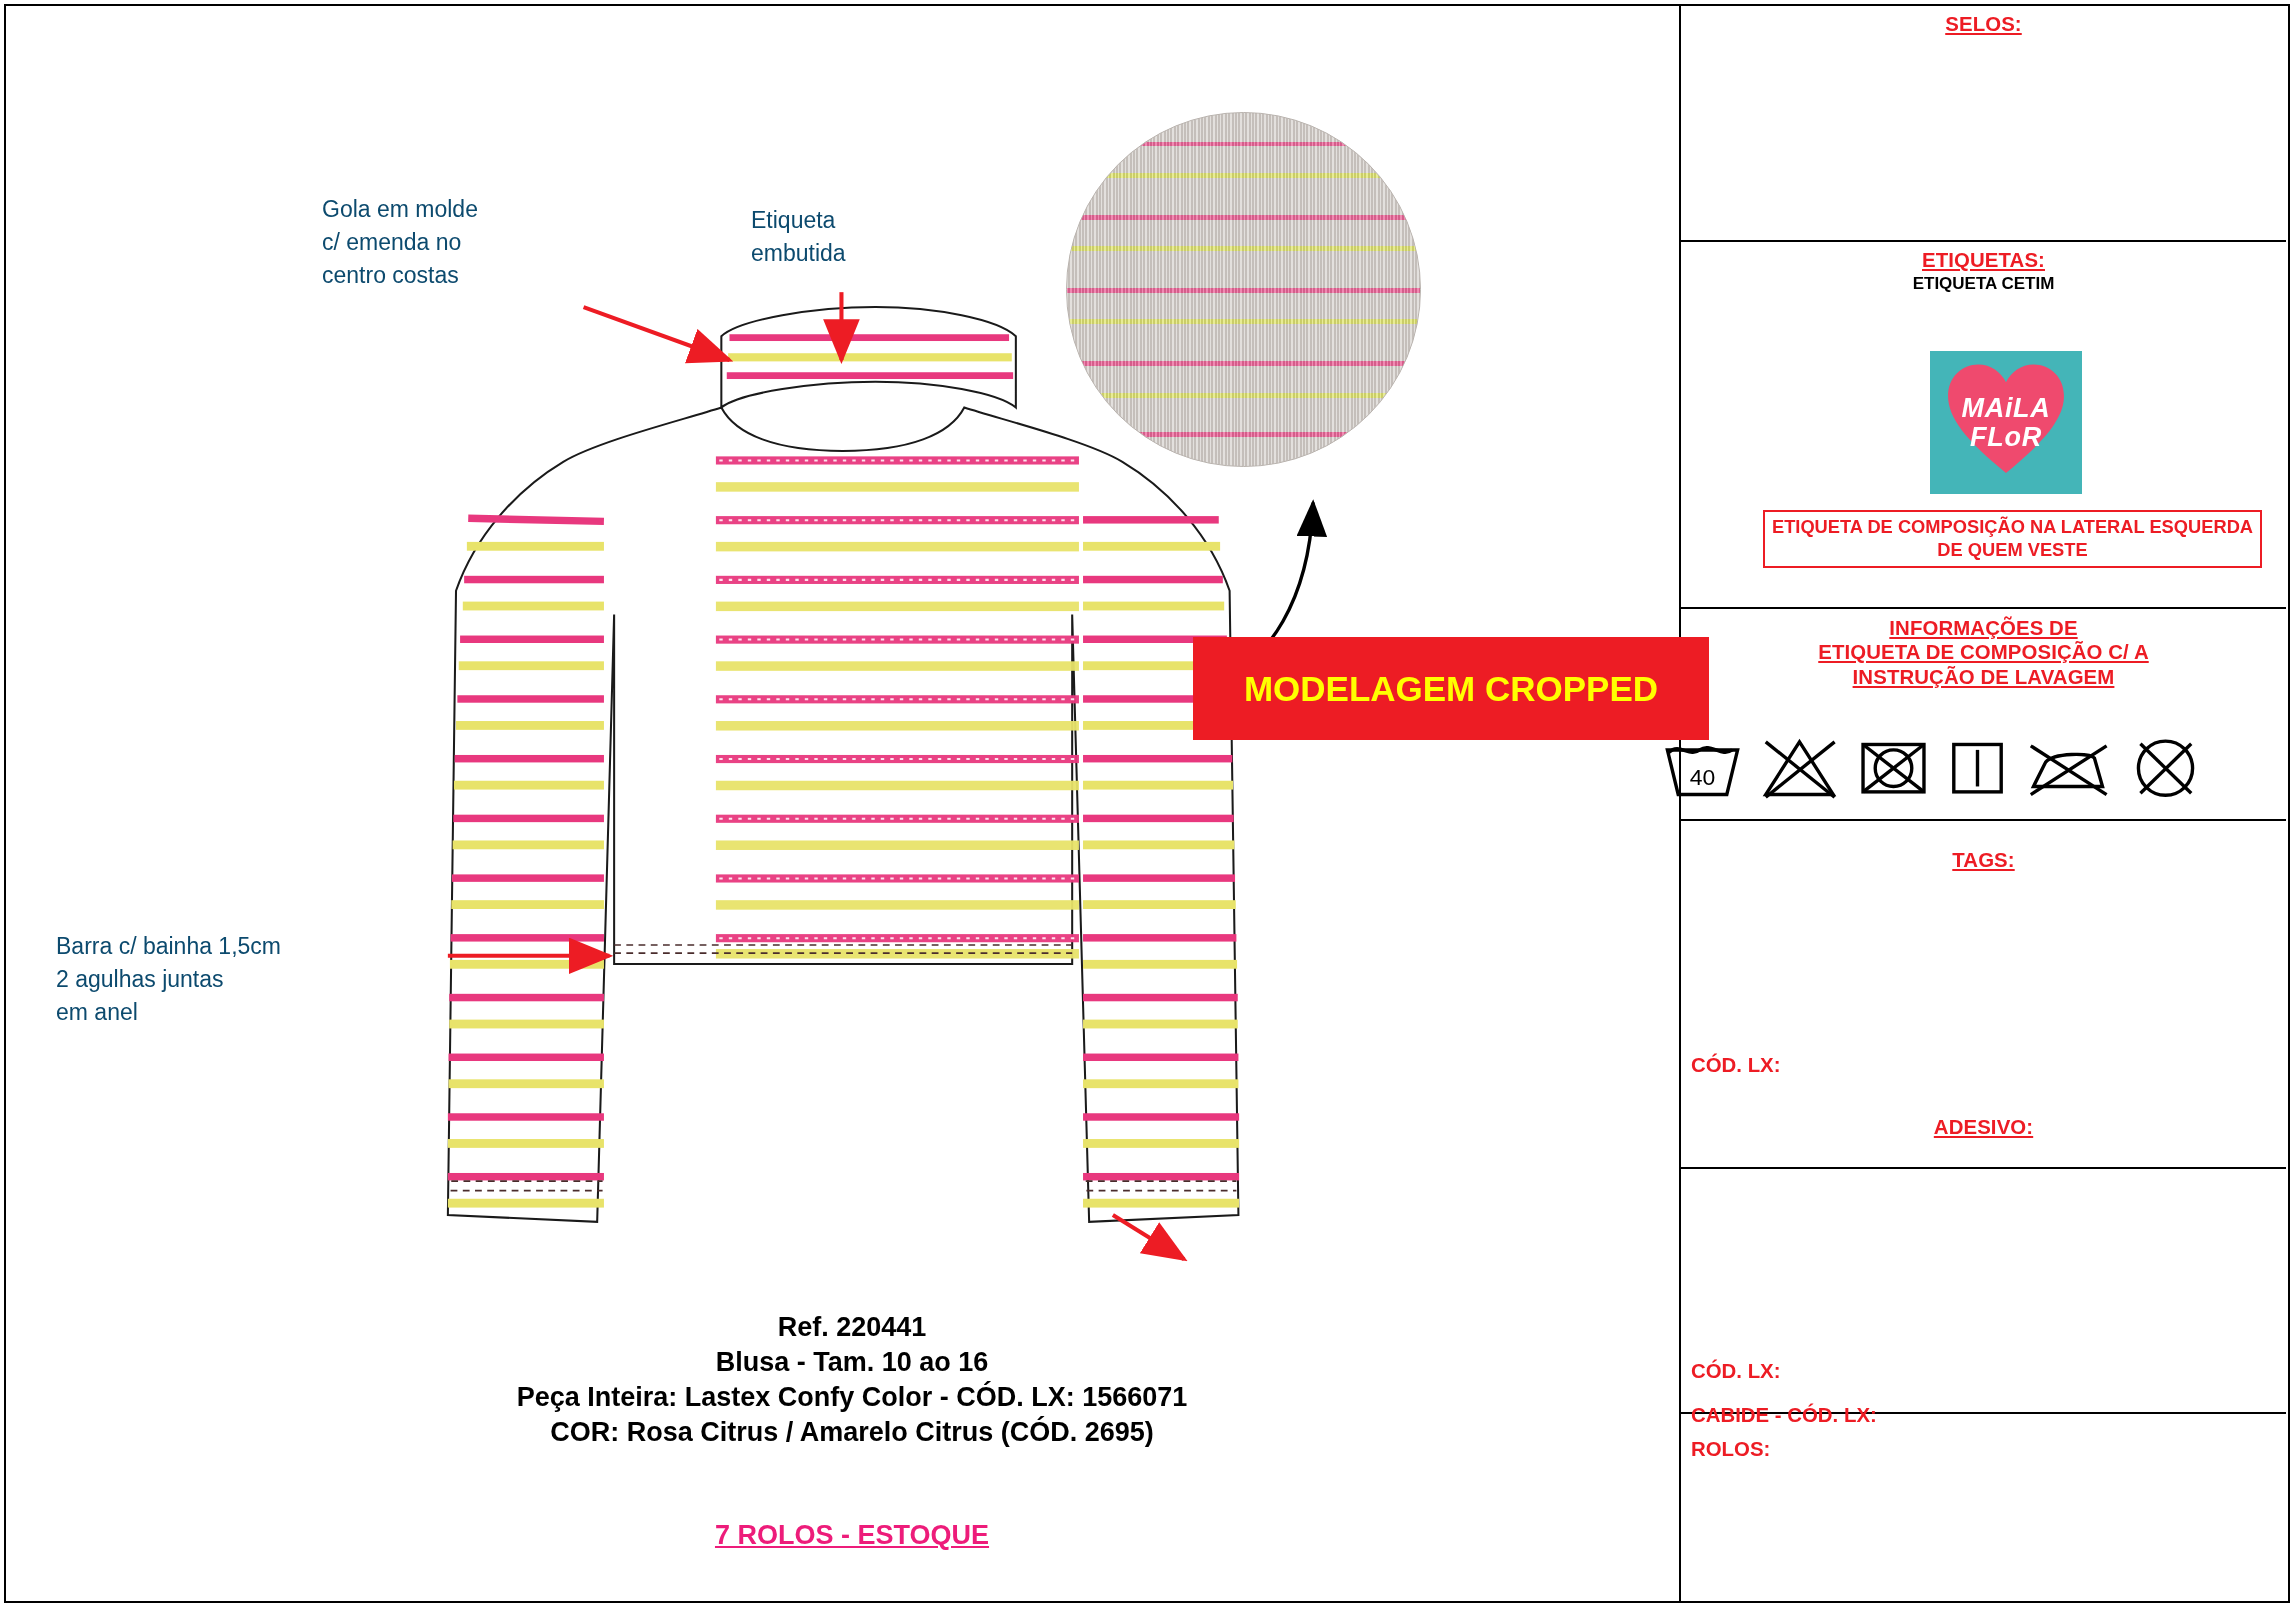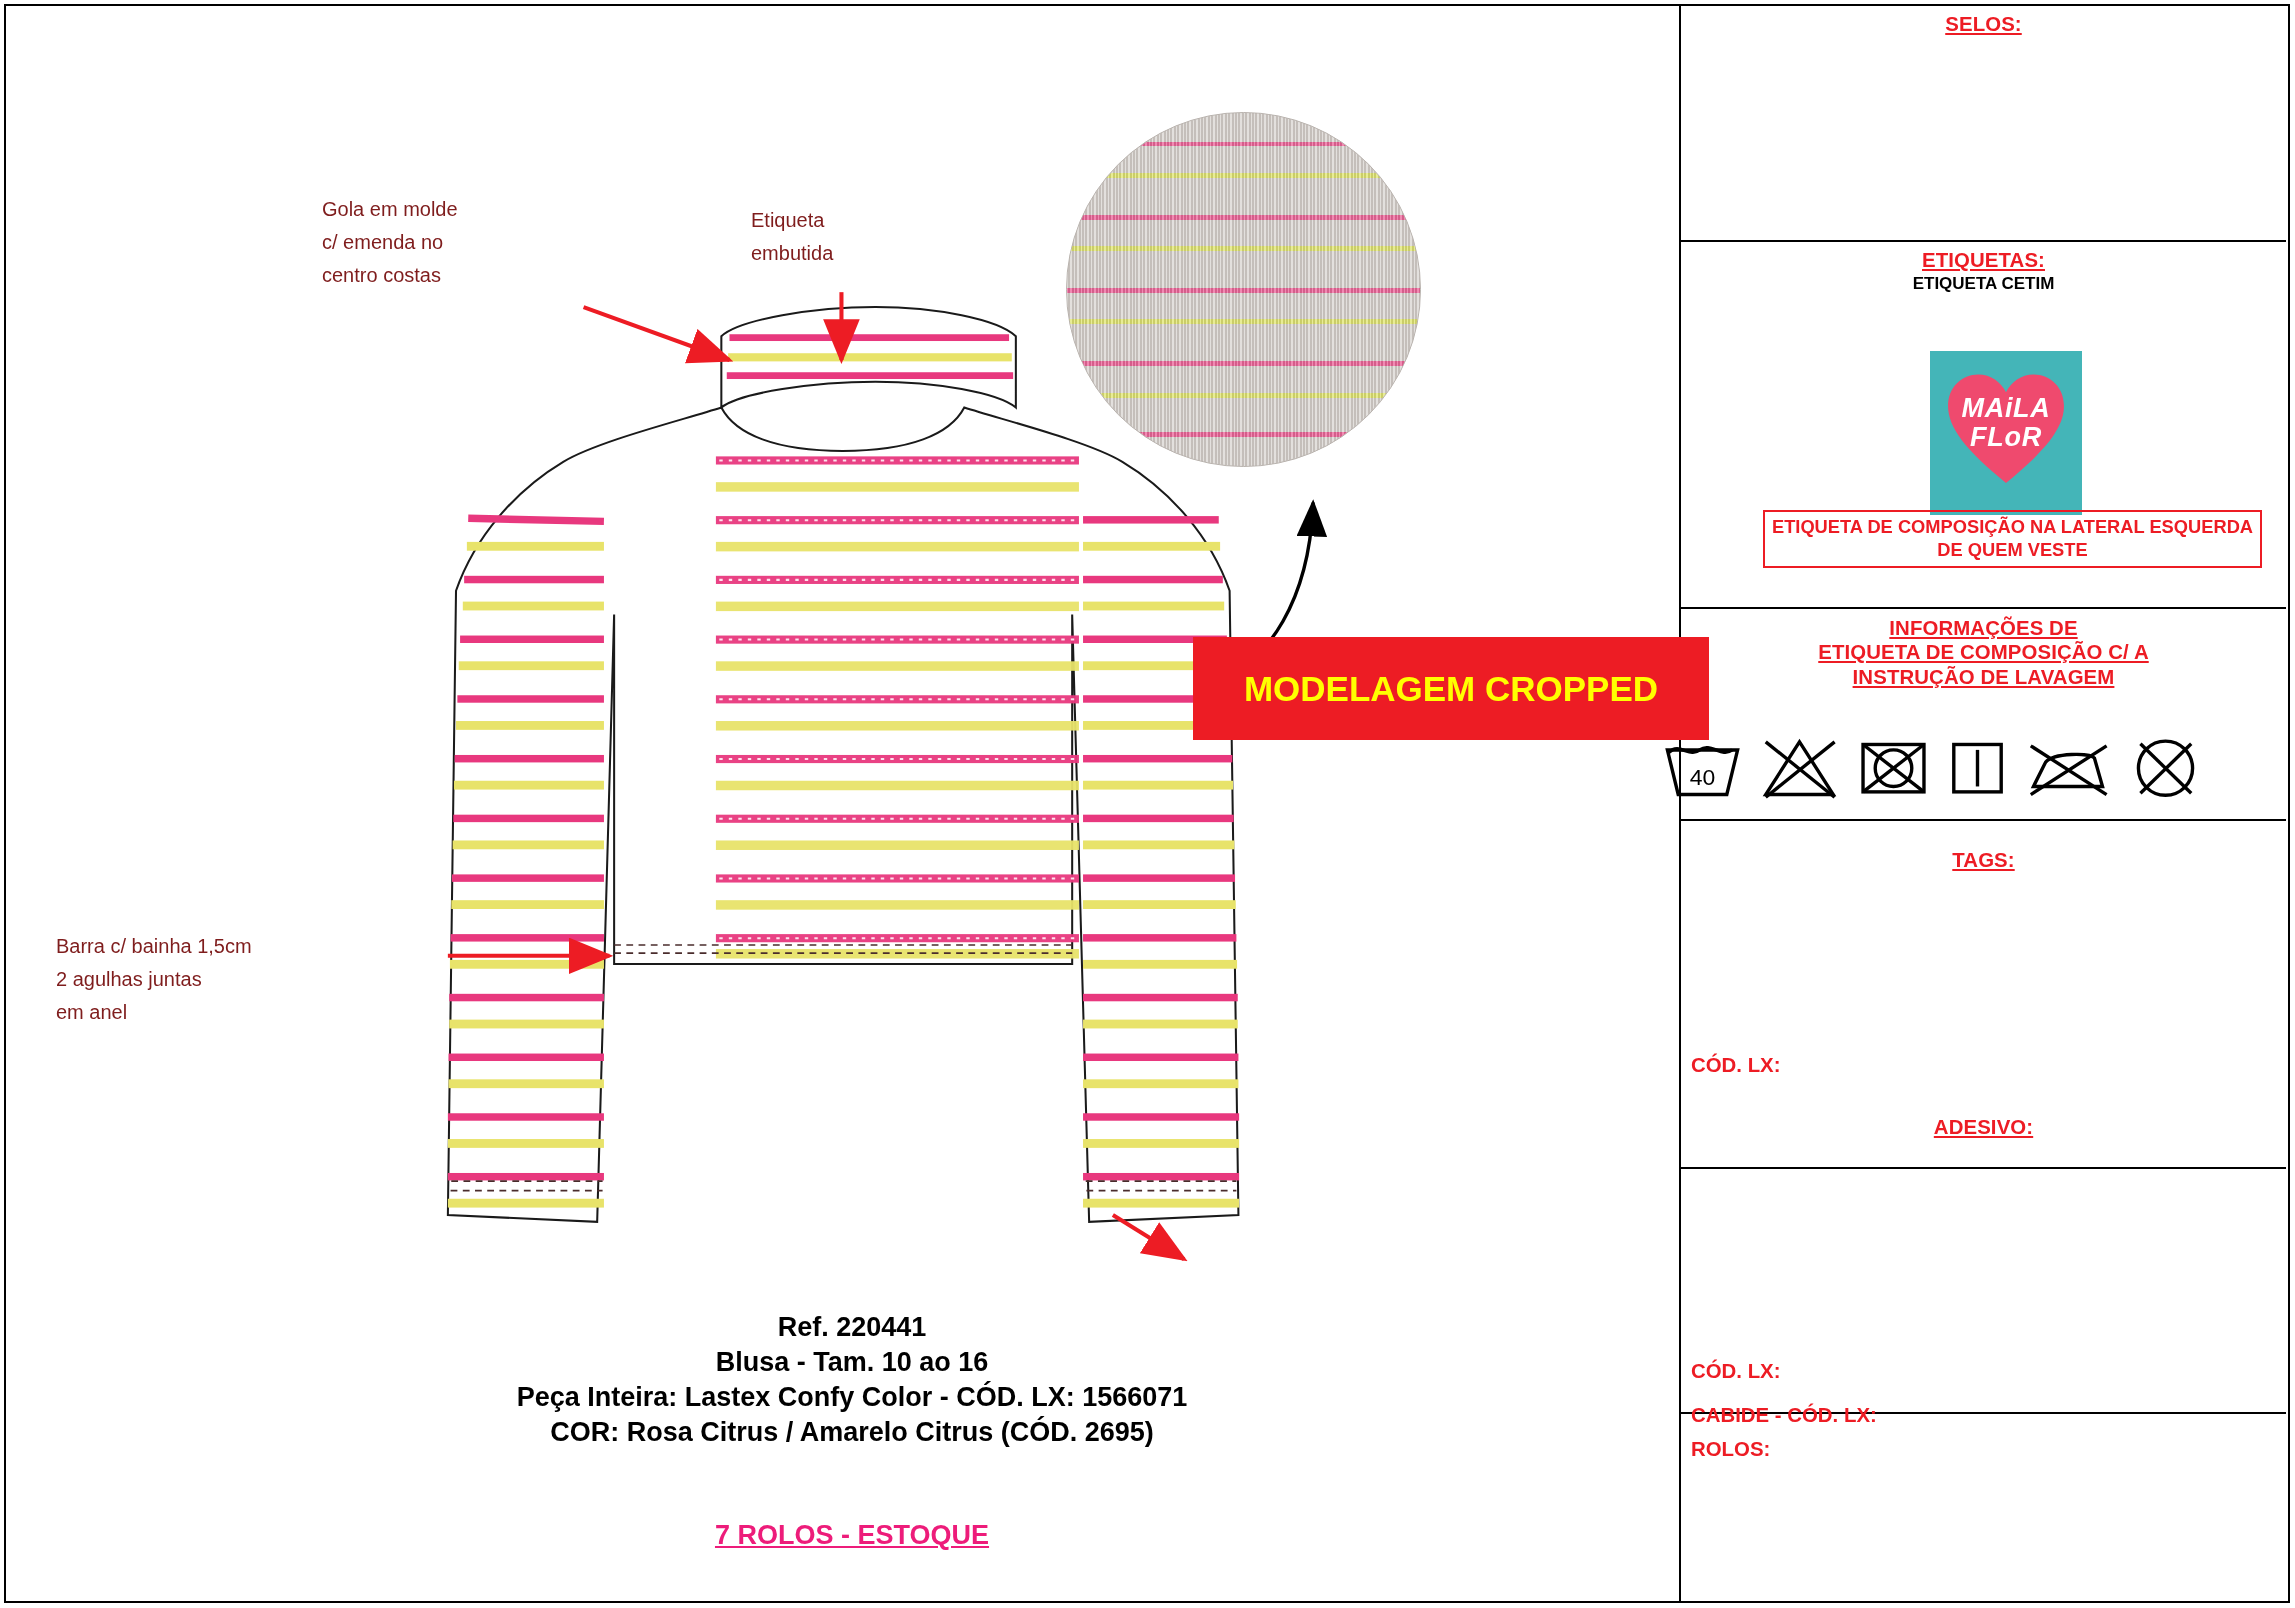--- a/index.html
+++ b/index.html
@@ -57,21 +57,21 @@
     font-size: 17px;
     color: #000;
     margin-top: 2.7px;
   }
   
   .brandbox {
     position: absolute;
     left: 1930px;
     top: 351px;
     width: 152px;
-    height: 164px;
+    height: 143px;
     background: #44b5b8;
   }
   .heart {
     position: absolute;
     left: 50%;
     top: 48%;
     transform: translate(-50%, -50%);
     width: 126px;
     height: 126px;
   }
@@ -117,22 +117,22 @@
     width: 563px;
     height: 75px;
     display: flex;
     align-items: center;
     gap: 16px;
   }
   .careicons svg { display: block; }
   
   .note {
     position: absolute;
-    color: #7f1d1d;
-    font-size: 20px;
+    color: #0c4a6e;
+    font-size: 23px;
     line-height: 33px;
     white-space: pre-line;
   }
   .modelagem {
     position: absolute;
     left: 1193px;
     top: 637px;
     width: 516px;
     height: 103px;
     background: #ed1c24;

